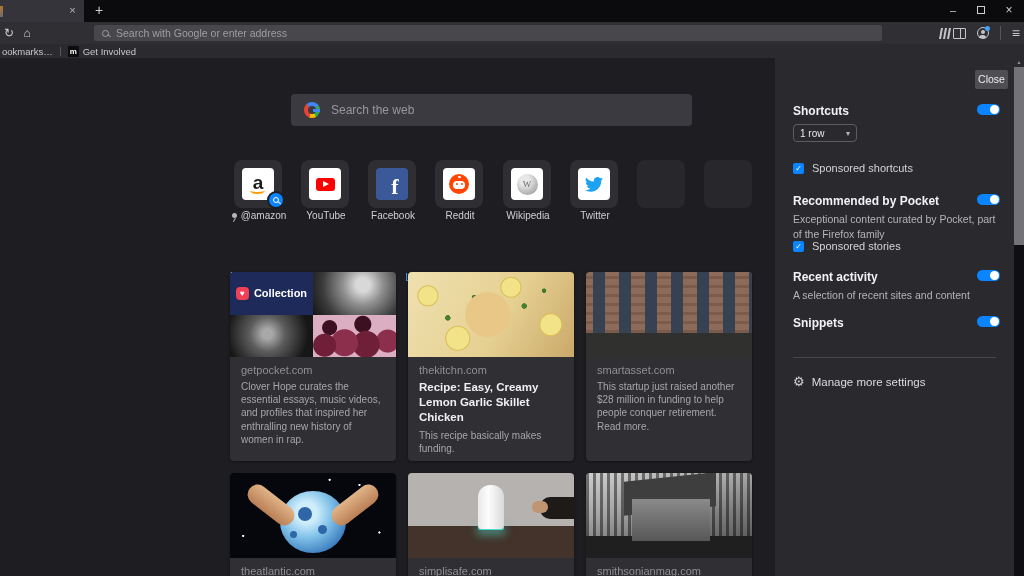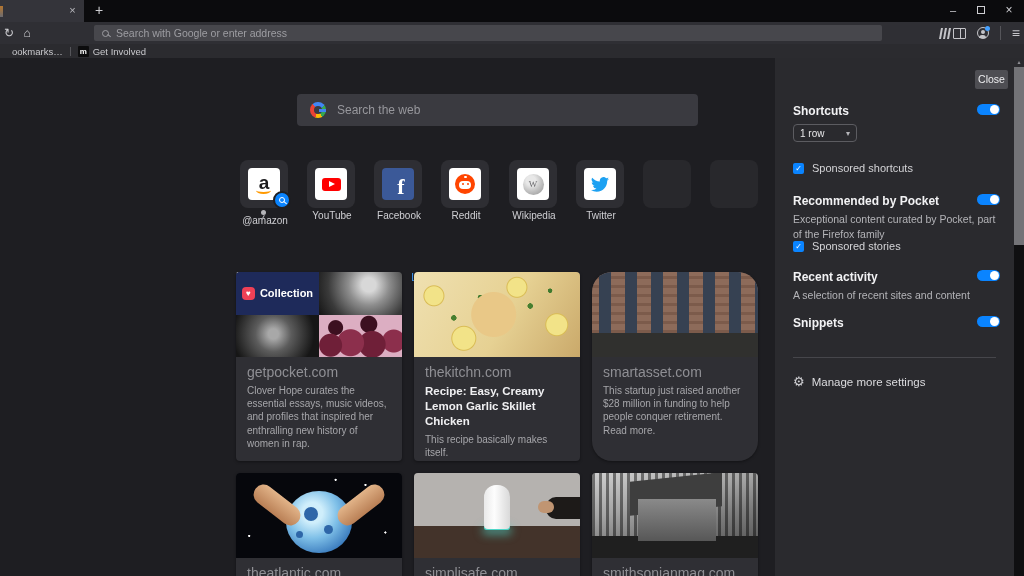--- a/index.html
+++ b/index.html
@@ -30,37 +30,37 @@
   .ic-sidebar { width:13px; height:11px; border:1px solid #c5c5c9; border-radius:1px; position:relative; }
   .ic-sidebar::after { content:""; position:absolute; left:6px; top:0; width:1px; height:9px; background:#c5c5c9; }
   .ic-account { width:12px; height:12px; border:1px solid #c5c5c9; border-radius:50%; position:relative; }
   .ic-account::before { content:""; position:absolute; left:3px; top:2px; width:4px; height:4px; border-radius:50%; background:#c5c5c9; }
   .ic-account::after { content:""; position:absolute; left:1.5px; top:6.5px; width:7px; height:3.5px; border-radius:3px 3px 0 0; background:#c5c5c9; }
   .acct-dot { position:absolute; right:-2px; top:-2px; width:5px; height:5px; border-radius:50%; background:#45a1ff; }
   .tb-sep { width:1px; height:14px; background:#55555a; }
   .ic-menu { color:#c5c5c9; font-size:14px; line-height:22px; }
 
   .bookmarksbar { position:absolute; left:0; top:44px; width:1024px; height:14px; background:#2b2b2f; display:flex; align-items:center; font-size:9.5px; color:#c9c9cd; }
-  .bm-trunc { margin-left:12px; }
+  .bm-trunc { margin-left:2px; }
   .bm-sep { width:1px; height:9px; background:#55555a; margin:0 7px; }
   .moz-badge { width:11px; height:11px; background:#0c0c0d; color:#fff; font-size:8px; font-weight:bold; text-align:center; line-height:11px; border-radius:1px; margin-right:4px; }
 
   
-  .page { position:absolute; left:12px; top:58px; width:860px; height:518px; background:#1e1e22; }
+  .page { position:absolute; left:6px; top:58px; width:860px; height:518px; background:#1e1e22; }
 
   .searchbox { position:absolute; left:285px; top:36px; width:401px; height:32px; background:#3a3a40; border-radius:4px; display:flex; align-items:center; padding:0 13px; gap:11px; }
   .g-logo { width:16px; height:16px; border-radius:50%; background:conic-gradient(from -40deg, #4285f4 0 95deg, #34a853 95deg 190deg, #fbbc05 190deg 240deg, #ea4335 240deg 360deg); position:relative; flex:0 0 auto; }
   .g-logo::before { content:""; position:absolute; inset:4px; background:#3a3a40; border-radius:50%; }
   .g-logo::after { content:""; position:absolute; right:0; top:6.5px; width:7px; height:3px; background:#4285f4; }
   .search-ph { font-size:12px; color:#97979c; }
 
   .tile { position:absolute; top:102px; width:48px; height:48px; border-radius:8px; background:#2e2e33; display:flex; align-items:center; justify-content:center; }
   .tile.empty { background:#28282c; }
   .tile-inner { width:32px; height:32px; border-radius:4px; background:#fff; display:flex; align-items:center; justify-content:center; position:relative; overflow:hidden; }
-  .tile-label { position:absolute; top:152px; width:70px; text-align:center; font-size:10px; color:#cfcfd3; white-space:nowrap; display:flex; align-items:center; justify-content:center;flex-direction:column; }
+  .tile-label { position:absolute; top:152px; width:70px; text-align:center; font-size:10px; color:#cfcfd3; white-space:nowrap; display:flex; align-items:center; justify-content:center; }
   .az-a { font-size:19px; font-weight:bold; color:#1b1b1d; line-height:1; position:relative; top:-2px; }
   .az-smile { position:absolute; bottom:6px; left:8px; width:15px; height:7px; border-bottom:2px solid #ff9900; border-radius:50%; }
   .az-badge { position:absolute; right:-3px; bottom:-1px; width:18px; height:18px; border-radius:50%; background:#0a84ff; border:2px solid #1e1e22; display:flex; align-items:center; justify-content:center; }
   .az-badge .mag { border-color:#fff; width:6px; height:6px; }
   .az-badge .mag::after { background:#fff; }
   .yt-rect { width:19px; height:13px; background:#f00; border-radius:3px; display:flex; align-items:center; justify-content:center; }
   .yt-play { width:0; height:0; border-left:6px solid #fff; border-top:3.5px solid transparent; border-bottom:3.5px solid transparent; margin-left:1px; }
   .fb-inner { background:#3b5998; }
   .fb-f { color:#fff; font-size:22px; font-weight:bold; font-family:"Liberation Serif", serif; position:relative; top:3px; left:3px; }
   .rd-circle { width:20px; height:20px; border-radius:50%; background:#ff4500; display:flex; align-items:center; justify-content:center; position:relative; }
@@ -73,21 +73,21 @@
   .pin { width:5px; height:5px; background:#b5b5b9; border-radius:50%; position:relative; display:inline-block; margin-right:4px; }
   .pin::after { content:""; position:absolute; left:2px; top:4.5px; width:1px; height:3.5px; background:#b5b5b9; transform:rotate(30deg); }
 
   .pocket-header { position:absolute; left:224px; top:190px; display:flex; align-items:baseline; gap:11px; }
   .pocket-title { font-size:13.5px; font-weight:bold; color:#ededef; }
   .pocket-link { font-size:10.5px; color:#45a1ff;margin-top:23px; }
 
   .card { position:absolute; width:166px; height:189px; background:#2f2f34; border-radius:4px; overflow:hidden; box-shadow:0 1px 3px rgba(0,0,0,.4); }
   .card-img { width:166px; height:85px; position:relative; overflow:hidden; }
   .card-body { padding:7px 11px 0 11px; display:flex; flex-direction:column; height:104px; }
-  .card-domain { font-size:14px; color:#8f8f94; margin-bottom:4px; }
+  .card-domain { font-size:11px; color:#8f8f94; margin-bottom:4px; }
   .card-title { font-size:11.5px; font-weight:bold; color:#f0f0f2; line-height:1.3; margin-bottom:4px; }
   .card-desc { font-size:10px; color:#a6a6aa; line-height:1.32; }
 
   
   .c1 { display:grid; grid-template-columns:1fr 1fr; grid-template-rows:1fr 1fr; }
   .q-tl { background:#1e2a5a; display:flex; align-items:center; justify-content:center; gap:5px; }
   .pocket-badge { width:13px; height:13px; background:#ef4056; border-radius:4px; color:#fff; font-size:8px; line-height:13px; text-align:center; }
   .q-tl-label { color:#fff; font-size:11px; font-weight:bold; }
   .q-tr { background:radial-gradient(circle at 60% 30%, #d8d8d8 0 12%, #8e8e8e 35%, #3a3a3a 70%, #141414 100%); }
   .q-bl { background:radial-gradient(circle at 45% 45%, #a8a8a8 0 10%, #5c5c5c 35%, #161616 80%); }
@@ -294,25 +294,25 @@
         <div class="card-domain">getpocket.com</div>
         <div class="card-desc">Clover Hope curates the essential essays, music videos, and profiles that inspired her enthralling new history of women in rap.</div>
       </div>
     </div>
 
     <div class="card" style="left:402px; top:214px;">
       <div class="card-img c2"></div>
       <div class="card-body">
         <div class="card-domain">thekitchn.com</div>
         <div class="card-title">Recipe: Easy, Creamy Lemon Garlic Skillet Chicken</div>
-        <div class="card-desc">This recipe basically makes itself.</div>
-      </div>
-    </div>
-
-    <div class="card" style="left:580px; top:214px;border-radius:20px;">
+        <div class="card-desc">This recipe basically makes funding.</div>
+      </div>
+    </div>
+
+    <div class="card" style="left:580px; top:214px;">
       <div class="card-img c3"></div>
       <div class="card-body">
         <div class="card-domain">smartasset.com</div>
         <div class="card-desc">This startup just raised another $28 million in funding to help people conquer retirement. Read more.</div>
 
       </div>
     </div>
 
     <div class="card" style="left:224px; top:415px;">
       <div class="card-img c4">

